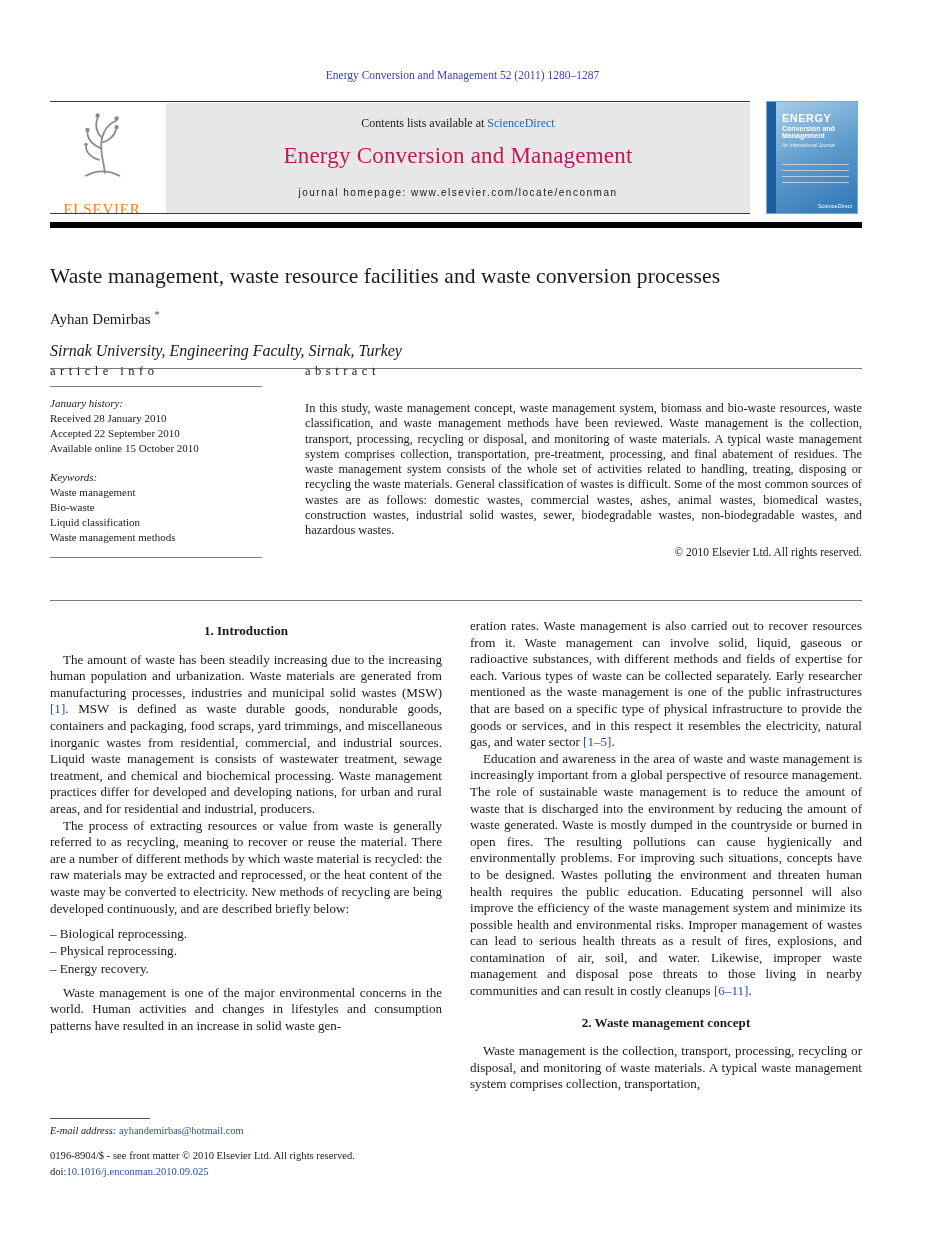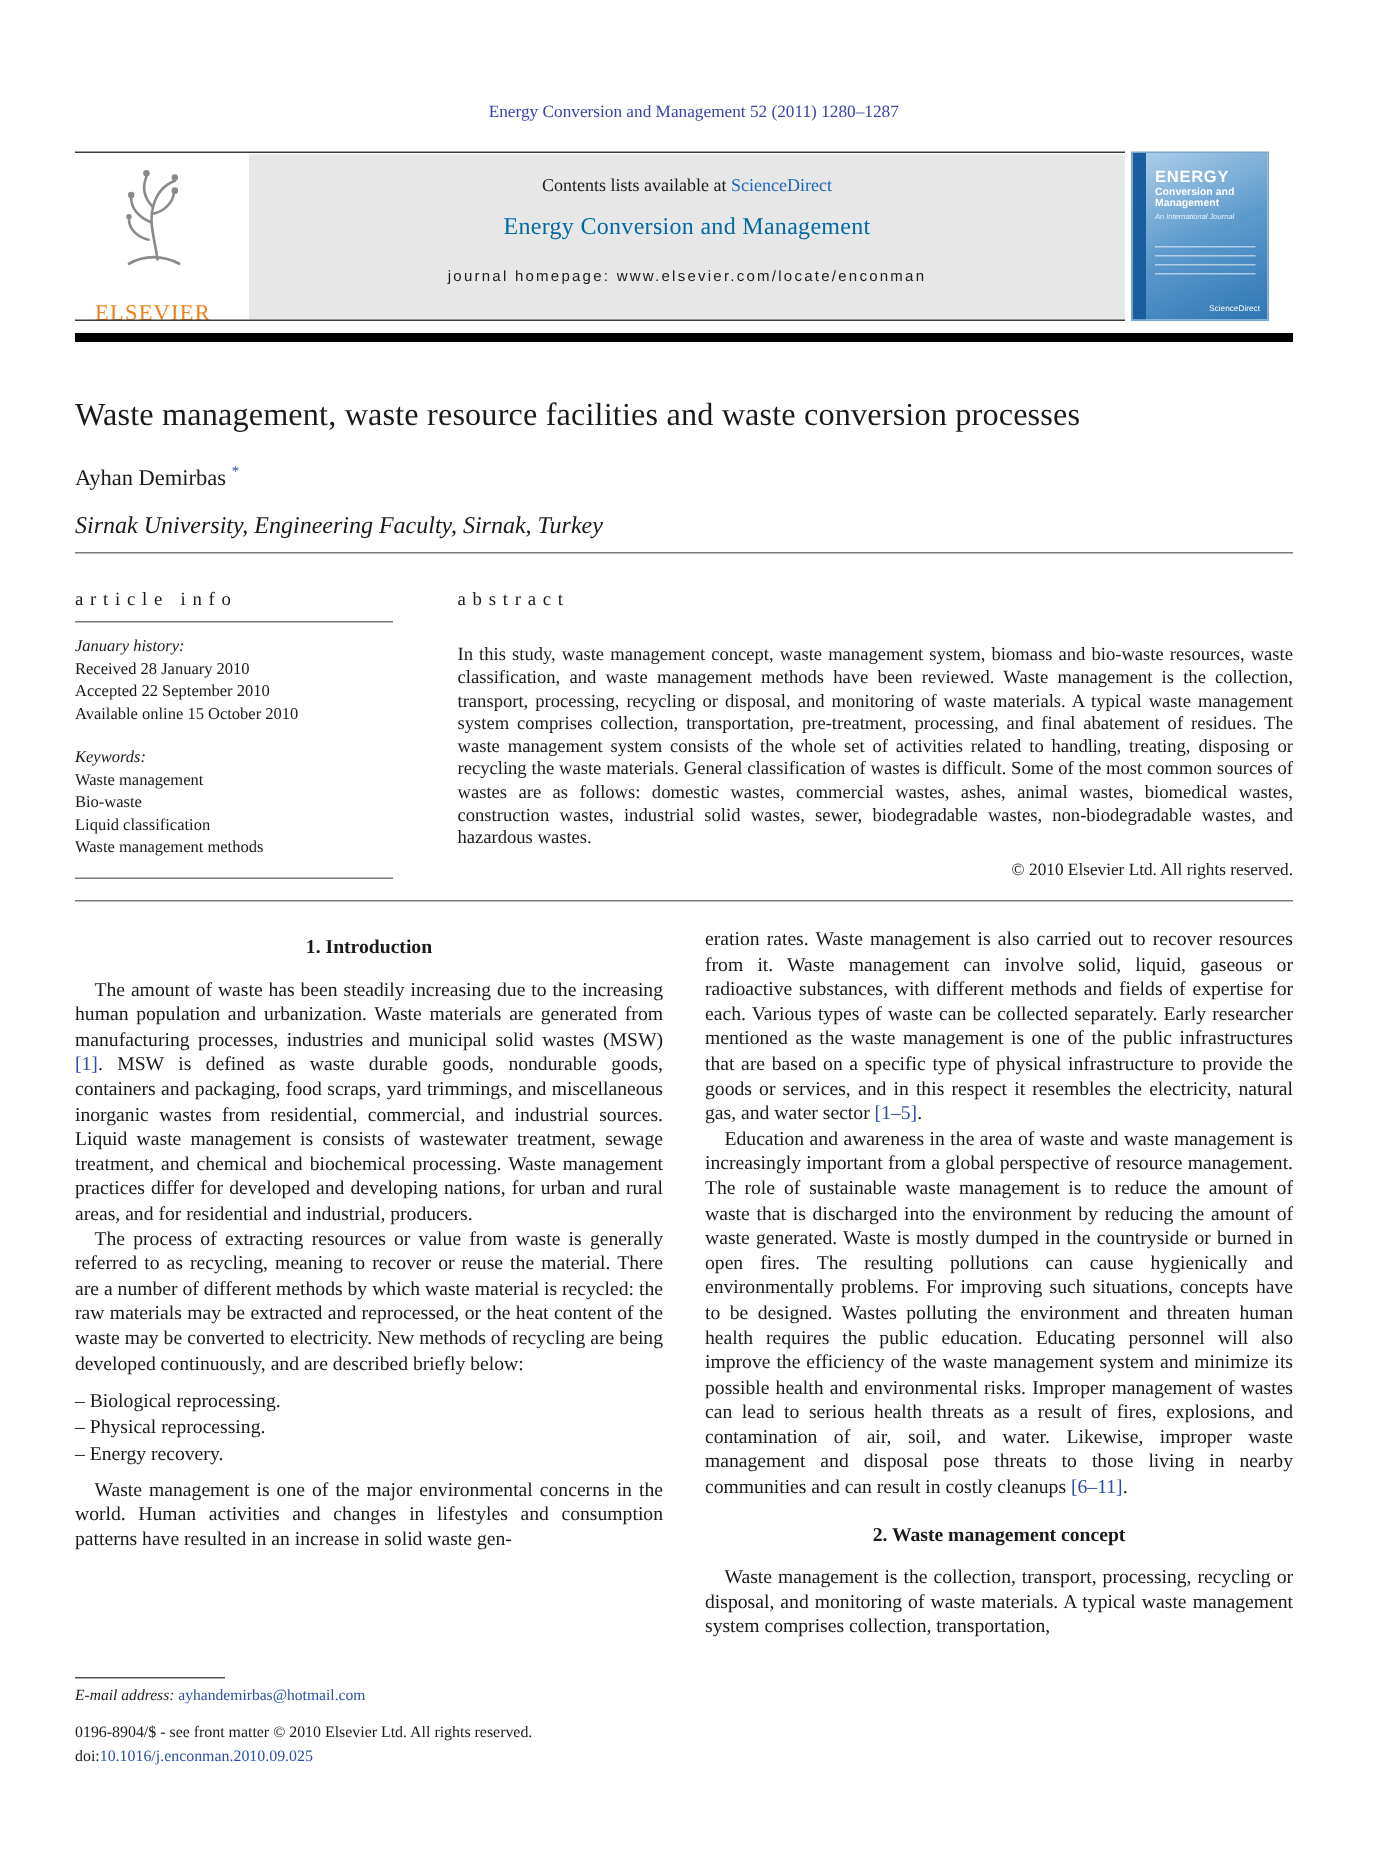--- a/index.html
+++ b/index.html
@@ -33,29 +33,29 @@
     margin-top: 15px; color: #ef7f1a; font-size: 15px; letter-spacing: 0.8px;
     font-family: "Liberation Serif", serif; font-weight: normal;
   }
 
   .banner {
     position: absolute; left: 116px; width: 584px; top: 2px; bottom: 1px;
     background: #e7e7e7; text-align: center;
   }
   .contents-line { margin-top: 13px; font-size: 12px; color: #1a1a1a; }
   .sd-link { color: #1b66b5; }
-  .journal-title { margin-top: 12px; font-size: 16px; letter-spacing: 0.2px; color: #0369a1; }
+  .journal-title { margin-top: 12px; font-size: 23px; letter-spacing: 0.2px; color: #be185d; }
   .homepage-line {
     margin-top: 18px; font-family: "Liberation Sans", sans-serif;
     font-size: 10px; letter-spacing: 1.5px; color: #1a1a1a;
   }
   .homepage-url { color: #1a1a1a; }
 
   .cover {
-    position: absolute; right: 16px; top: 0; width: 92px; height: 113px;
+    position: absolute; right: 4px; top: 0; width: 92px; height: 113px;
     background: linear-gradient(155deg, #aecfe9 0%, #5e9bcd 50%, #2f76b3 100%);
     border: 1px solid #7aa7cc; overflow: hidden;
     font-family: "Liberation Sans", sans-serif;
   }
   .cover-strip { position: absolute; left: 0; top: 0; bottom: 0; width: 9px; background: #1a5e9e; }
   .cover-t1 { margin: 10px 0 0 15px; color: #ffffff; font-weight: bold; font-size: 11px; letter-spacing: 0.5px; }
   .cover-t2 { margin: 1px 0 0 15px; color: #ffffff; font-weight: bold; font-size: 7px; }
   .cover-t3 { margin: 0 0 0 15px; color: #ffffff; font-weight: bold; font-size: 7px; }
   .cover-sub { margin: 3px 0 0 15px; color: #e8f2fb; font-style: italic; font-size: 5px; }
   .cover-lines { position: absolute; left: 15px; right: 8px; top: 62px; }
@@ -69,21 +69,21 @@
     font-size: 21.5px; font-weight: normal; color: #1a1a1a; letter-spacing: 0.1px;
   }
   .byline { position: absolute; top: 309px; left: 50px; font-size: 15px; }
   .mark { color: #2a4fa2; font-size: 10px; vertical-align: super; }
   .affiliation { position: absolute; top: 342px; left: 50px; font-style: italic; font-size: 16px; }
 
   .rule { border-top: 1px solid #7a7a7a; }
   .rule-meta-top { position: absolute; top: 368px; left: 50px; width: 812px; }
   .rule-body-top { position: absolute; top: 600px; left: 50px; width: 812px; }
 
-  .meta { position: absolute; top: 392px; left: 50px; width: 812px; display: flex; }
+  .meta { position: absolute; top: 364px; left: 50px; width: 812px; display: flex; }
   .col-heading { font-size: 12.5px; letter-spacing: 4.5px; color: #1a1a1a; }
   .info-col { width: 212px; margin-right: 43px; flex: none; }
   .info-rule { border-top: 1px solid #7a7a7a; margin: 7px 0 9px; }
   .info-rule-bottom { border-top: 1px solid #7a7a7a; margin-top: 12px; }
   .info-label { font-style: italic; font-size: 11px; line-height: 15px; }
   .kw-label { margin-top: 14px; }
   .info-line { font-size: 11px; line-height: 15px; }
 
   .abstract-col { flex: 1; }
   .abstract-text {

